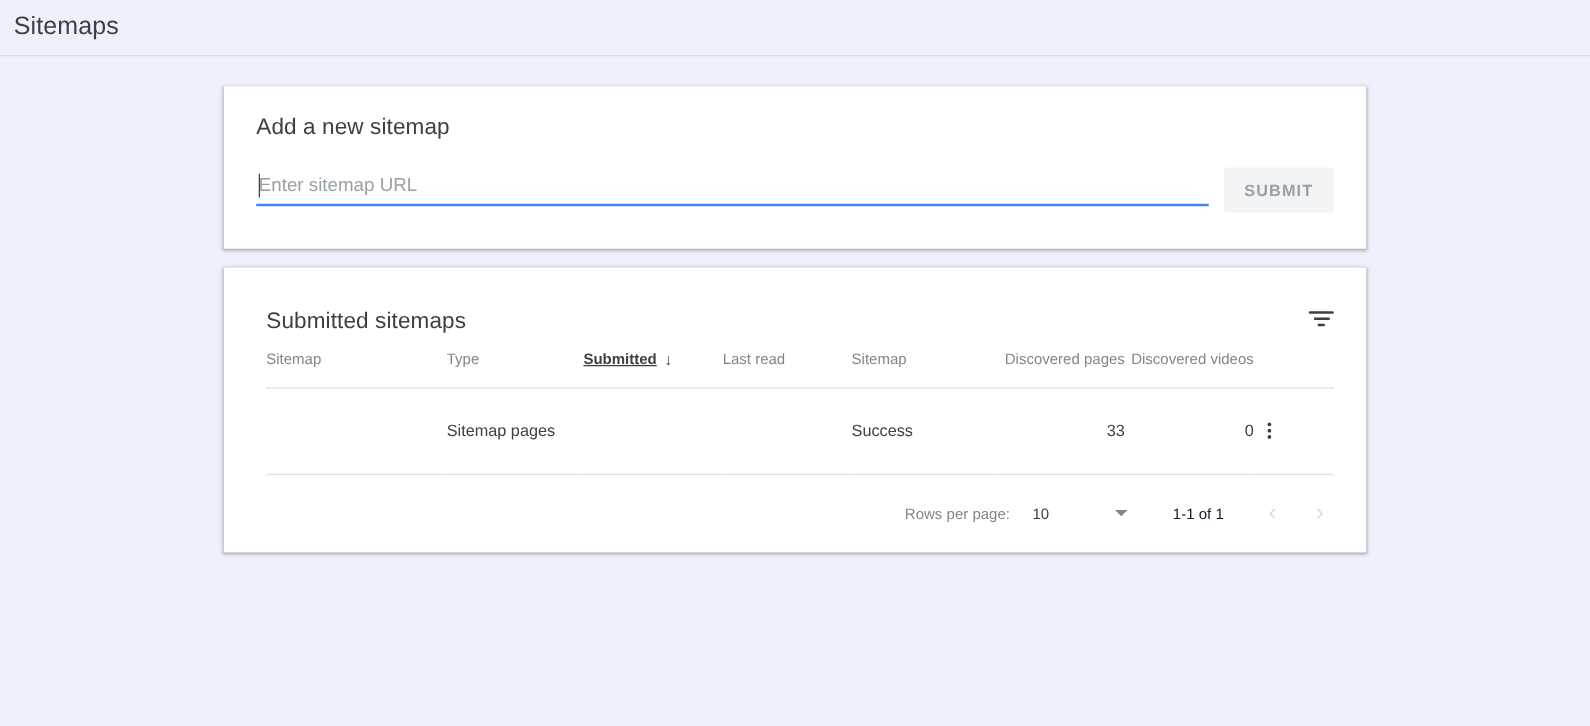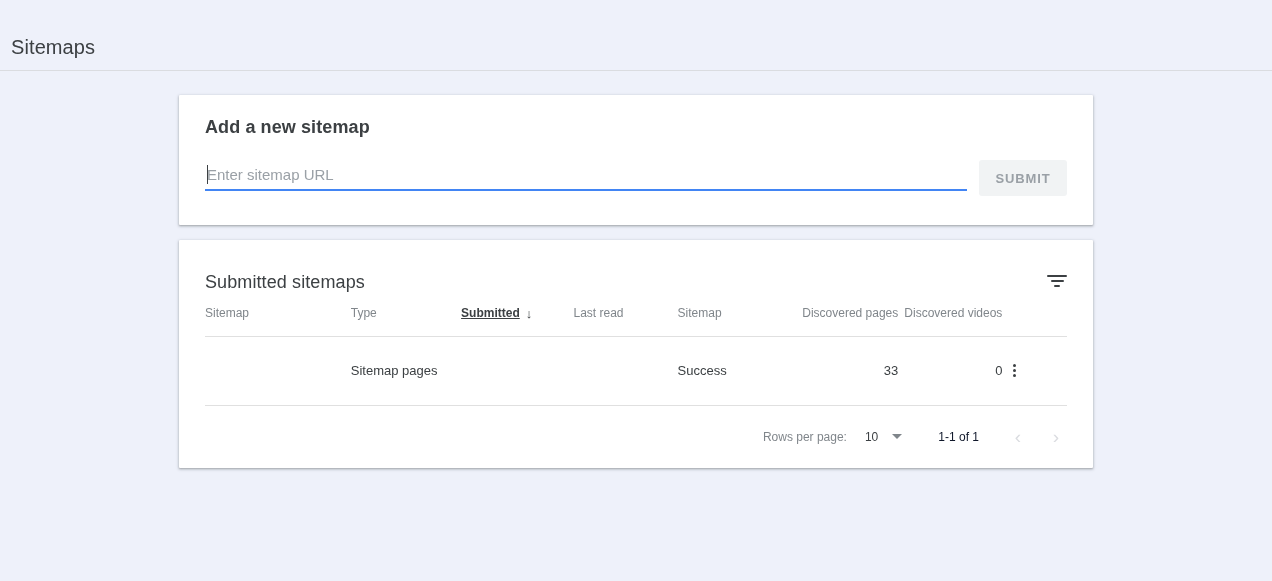--- a/index.html
+++ b/index.html
@@ -16,21 +16,20 @@
   }
 
   
   .page-header {
     height: 45px;
     border-bottom: 1px solid #dadce0;
     display: flex;
     align-items: center;
     padding-left: 11px;
     background: #eef1fa;
-    margin-top: 26px;
   }
   .page-title {
     font-size: 20px;
     color: #3c4043;
     font-weight: 400;
     letter-spacing: 0.1px;
     line-height: 1;
     padding-bottom: 2px;
   }
 
@@ -49,21 +48,21 @@
   
   .card-add {
     width: 914px;
     height: 130px;
     padding: 22px 24px 0 26px;
     position: relative;
   }
   .card-title {
     font-size: 18px;
     color: #3c4043;
-    font-weight: 700;
+    font-weight: 400;
     margin: 0 0 28px 0;
     letter-spacing: 0.1px;
   }
   .url-row {
     display: flex;
     align-items: flex-start;
   }
   .field-wrap {
     width: 762px;
     position: relative;
@@ -105,20 +104,21 @@
     font-weight: 700;
     letter-spacing: 0.9px;
     cursor: default;
     margin-top: -6px;
   }
 
   
   .card-table {
     width: 914px;
     margin-top: 15px;
+    padding-left: 8px;
   }
   .table-head-bar {
     display: flex;
     align-items: center;
     justify-content: space-between;
     padding: 22px 24px 0 26px;
     height: 62px;
   }
   .table-card-title {
     font-size: 18px;
@@ -228,20 +228,21 @@
     padding-right: 28px;
     font-size: 12px;
     color: #80868b;
   }
   .rows-label { margin-right: 18px; }
   .rows-select {
     display: flex; align-items: center;
     color: #3c4043;
     cursor: pointer;
     margin-right: 36px;
+    gap: 39px;
   }
   .rows-value { font-size: 12px; }
   .caret-down {
     width: 0; height: 0;
     border-left: 5px solid transparent;
     border-right: 5px solid transparent;
     border-top: 5px solid #80868b;
     margin-left: 14px;
   }
   .range-label { color: #0f172a; margin-right: 30px; }

